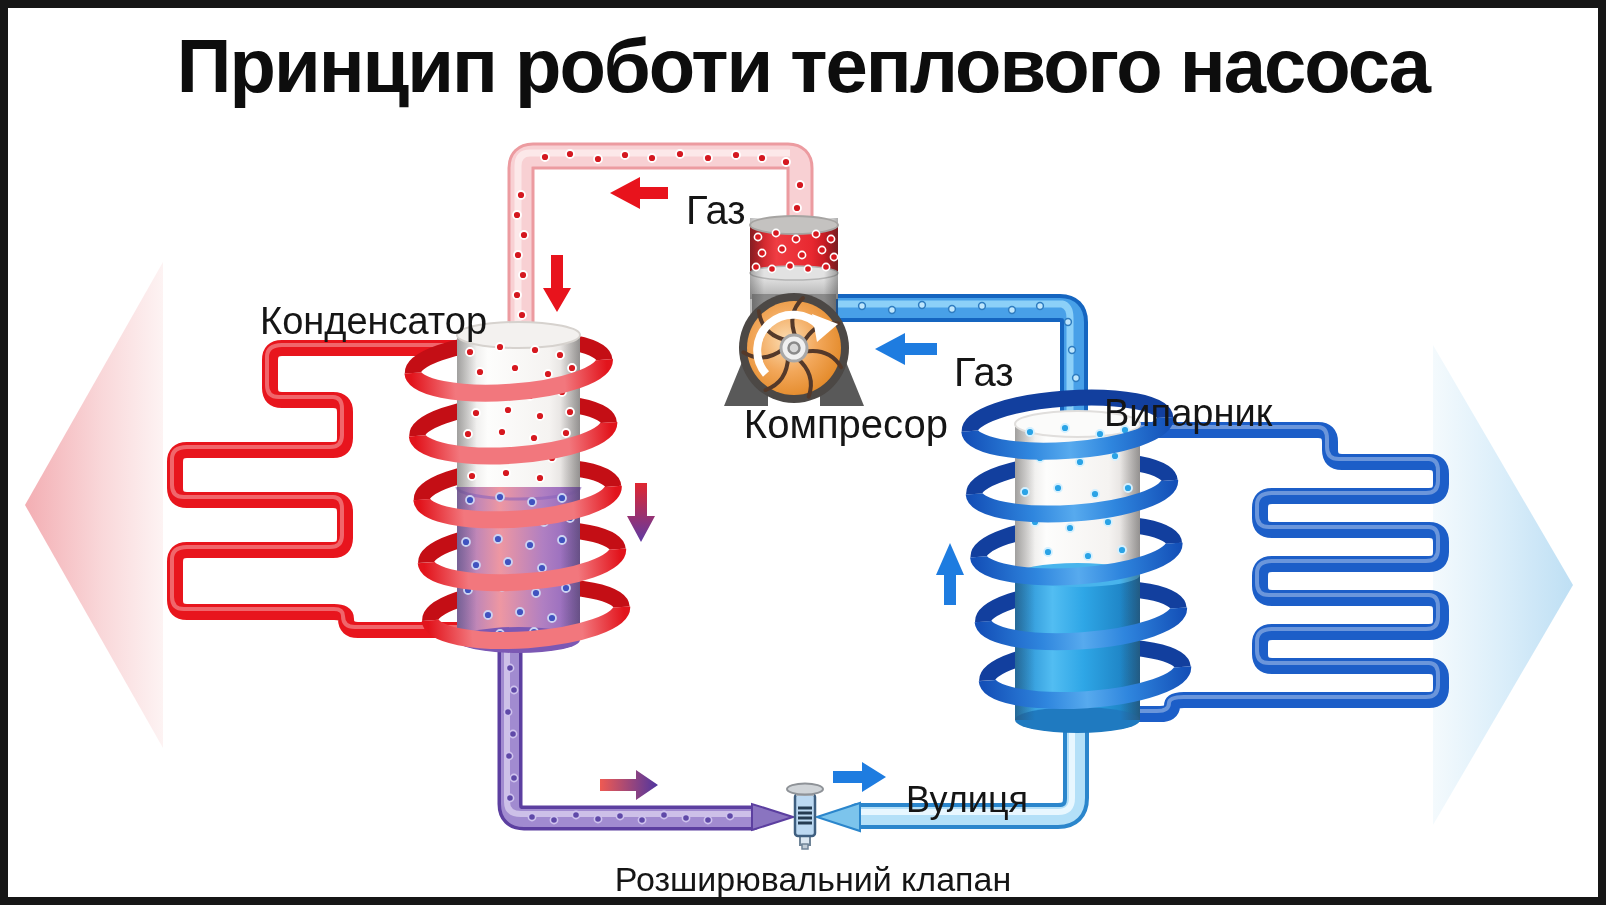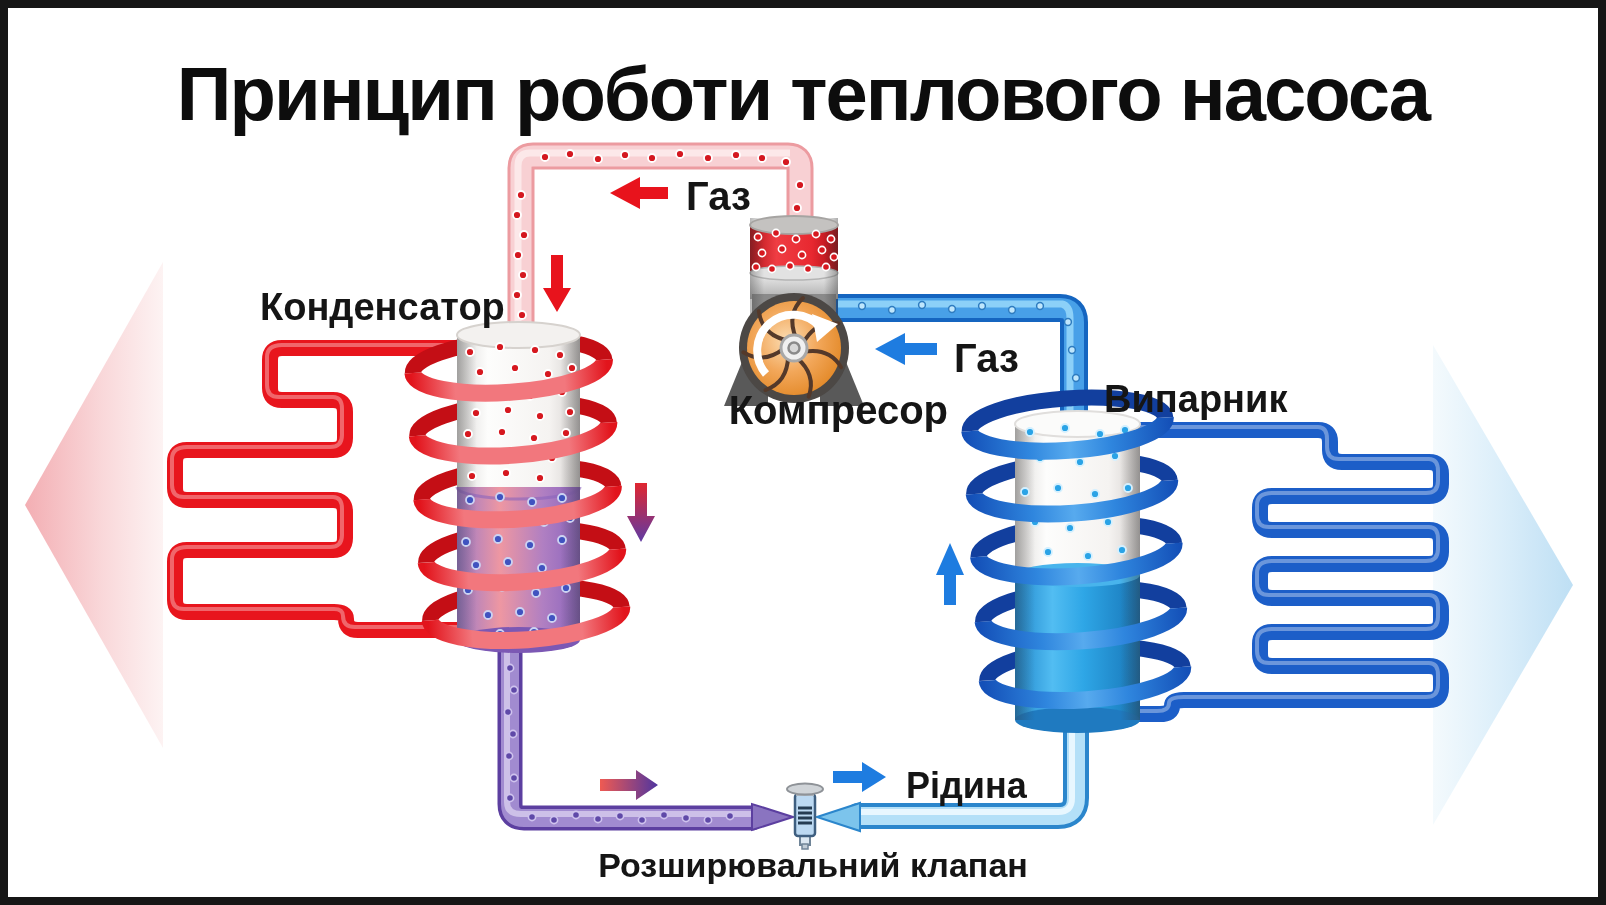--- a/index.html
+++ b/index.html
@@ -2,24 +2,24 @@
 <html><head>
 <meta charset="utf-8">
 <style>
   html,body{margin:0;padding:0;background:#888;}
   .stage{
     position:relative;width:1606px;height:905px;background:#ffffff;
     border:8px solid #161616;box-sizing:border-box;overflow:hidden;
     font-family:"Liberation Sans","DejaVu Sans",sans-serif;
   }
   .stage svg{position:absolute;left:0;top:0;}
-  .lbl{position:absolute;font-weight:bold;color:#151515;white-space:nowrap;line-height:1;}
+  .lbl{position:absolute;font-weight:normal;color:#151515;white-space:nowrap;line-height:1;margin-top:14px;}
   .title{
     position:absolute;left:0;top:14px;width:100%;text-align:center;
-    font-size:76px;font-weight:bold;letter-spacing:-2px;color:#0d0d0d;margin-top:28px;
+    font-size:76px;font-weight:bold;letter-spacing:-2px;color:#0d0d0d;
   }
   .lbl-condenser{left:252px;top:280px;font-size:38px;}
   .lbl-gas-hot{left:678px;top:168px;font-size:40px;}
   .lbl-compressor{left:640px;top:382px;width:300px;text-align:right;font-size:40px;}
   .lbl-gas-cold{left:946px;top:330px;font-size:40px;}
   .lbl-evaporator{left:1096px;top:372px;font-size:38px;}
   .lbl-liquid{left:898px;top:760px;font-size:36px;}
   .lbl-valve{left:560px;top:840px;width:490px;text-align:center;font-size:34px;}
   .lbl-house{left:30px;top:816px;font-size:52px;color:#222;}
   .lbl-street{left:1392px;top:818px;font-size:52px;color:#222;}
@@ -382,16 +382,16 @@
   <polygon fill="url(#gradArrowRight)" points="600,779 636,779 636,770 658,785 636,800 636,791 600,791"></polygon>
   <polygon fill="#1e7ce0" points="833,771 862,771 862,762 886,777 862,792 862,783 833,783"></polygon>
 </svg>
 
 <div class="title">Принцип роботи теплового насоса</div>
 <div class="lbl lbl-condenser">Конденсатор</div>
 <div class="lbl lbl-gas-hot">Газ</div>
 <div class="lbl lbl-compressor">Компресор</div>
 <div class="lbl lbl-gas-cold">Газ</div>
 <div class="lbl lbl-evaporator">Випарник</div>
-<div class="lbl lbl-liquid">Рідина</div>
+<div class="lbl lbl-liquid">Вулиця</div>
 <div class="lbl lbl-valve">Розширювальний клапан</div>
 
 </div>
 
 </body></html>

